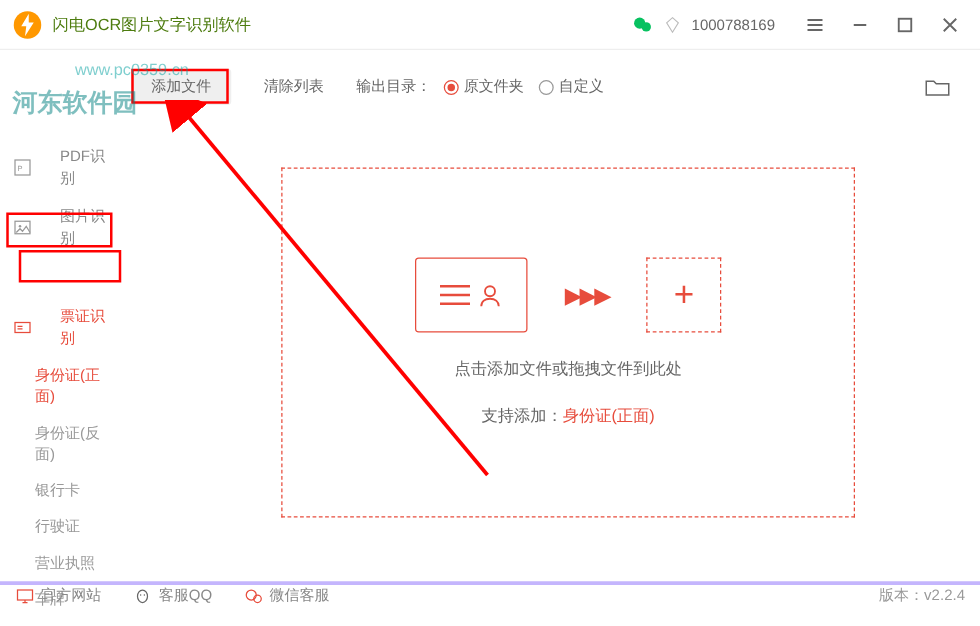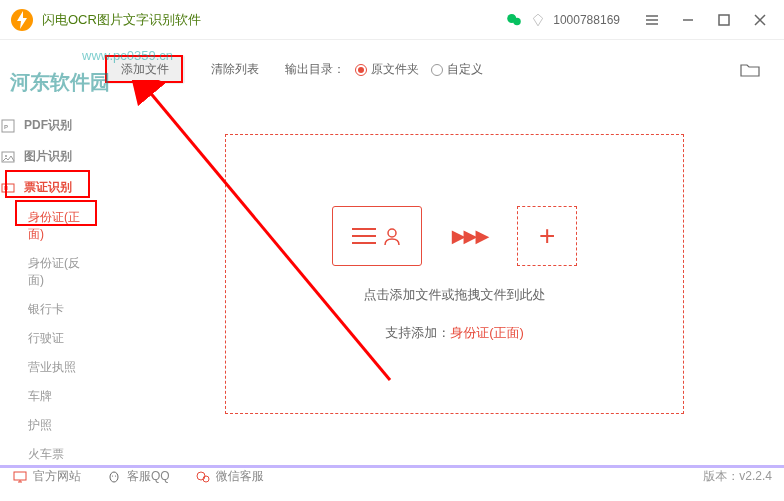--- a/index.html
+++ b/index.html
@@ -8,26 +8,26 @@
 .titlebar { height: 40px; display: flex; align-items: center; padding: 0 10px; border-bottom: 1px solid #eee; }
 .app-logo { width: 24px; height: 24px; margin-right: 8px; }
 .app-title { font-size: 13px; color: #4d7c0f; flex: 1; }
 .title-right { display: flex; align-items: center; gap: 8px; }
 .wechat-ico { width: 18px; height: 18px; color: #07c160; }
 .diamond-ico { width: 14px; height: 14px; color: #999; }
 .user-id { font-size: 12px; color: #666; margin-right: 10px; }
 .win-btn { width: 28px; height: 28px; display: flex; align-items: center; justify-content: center; cursor: pointer; }
 
 .watermark { position: absolute; top: 25px; left: 10px; font-size: 20px; font-weight: bold; color: rgba(0,128,128,0.5); pointer-events: none; z-index: 100; margin-top: 44px; }
-.watermark-url { position: absolute; top: 48px; left: 60px; font-size: 13px; color: rgba(0,160,160,0.5); pointer-events: none; z-index: 100; margin-left: 22px; }
+.watermark-url { position: absolute; top: 48px; left: 60px; font-size: 13px; color: rgba(0,160,160,0.5); pointer-events: none; z-index: 100; }
 
 .main { display: flex; height: 433px; }
 .sidebar { width: 95px; padding-top: 70px; }
-.side-item { display: flex; align-items: center; padding: 7px 0; font-size: 12px; color: #888; cursor: pointer; gap: 8px; font-weight: bold; }
-.side-item.active { color: #e74c3c; }
+.side-item { display: flex; align-items: center; padding: 7px 10px; font-size: 12px; color: #888; cursor: pointer; gap: 22px; }
+.side-item.active { color: #e74c3c; margin-top: 32px; }
 .side-item .ico { width: 16px; height: 16px; flex-shrink: 0; }
 .sub-item { padding: 6px 10px 6px 28px; font-size: 12px; color: #999; cursor: pointer; }
 .sub-item.active { color: #e74c3c; }
 
 .content { flex: 1; padding: 15px 20px 10px 10px; position: relative; }
 .toolbar { display: flex; align-items: center; gap: 10px; margin-bottom: 20px; }
 .tb-btn { padding: 6px 16px; font-size: 12px; color: #666; background: #fff; border: none; cursor: pointer; border-radius: 3px; }
 .tb-btn.primary { background: #efefef; }
 .tb-label { font-size: 12px; color: #666; }
 .radio-grp { display: flex; align-items: center; gap: 12px; font-size: 12px; color: #666; }

